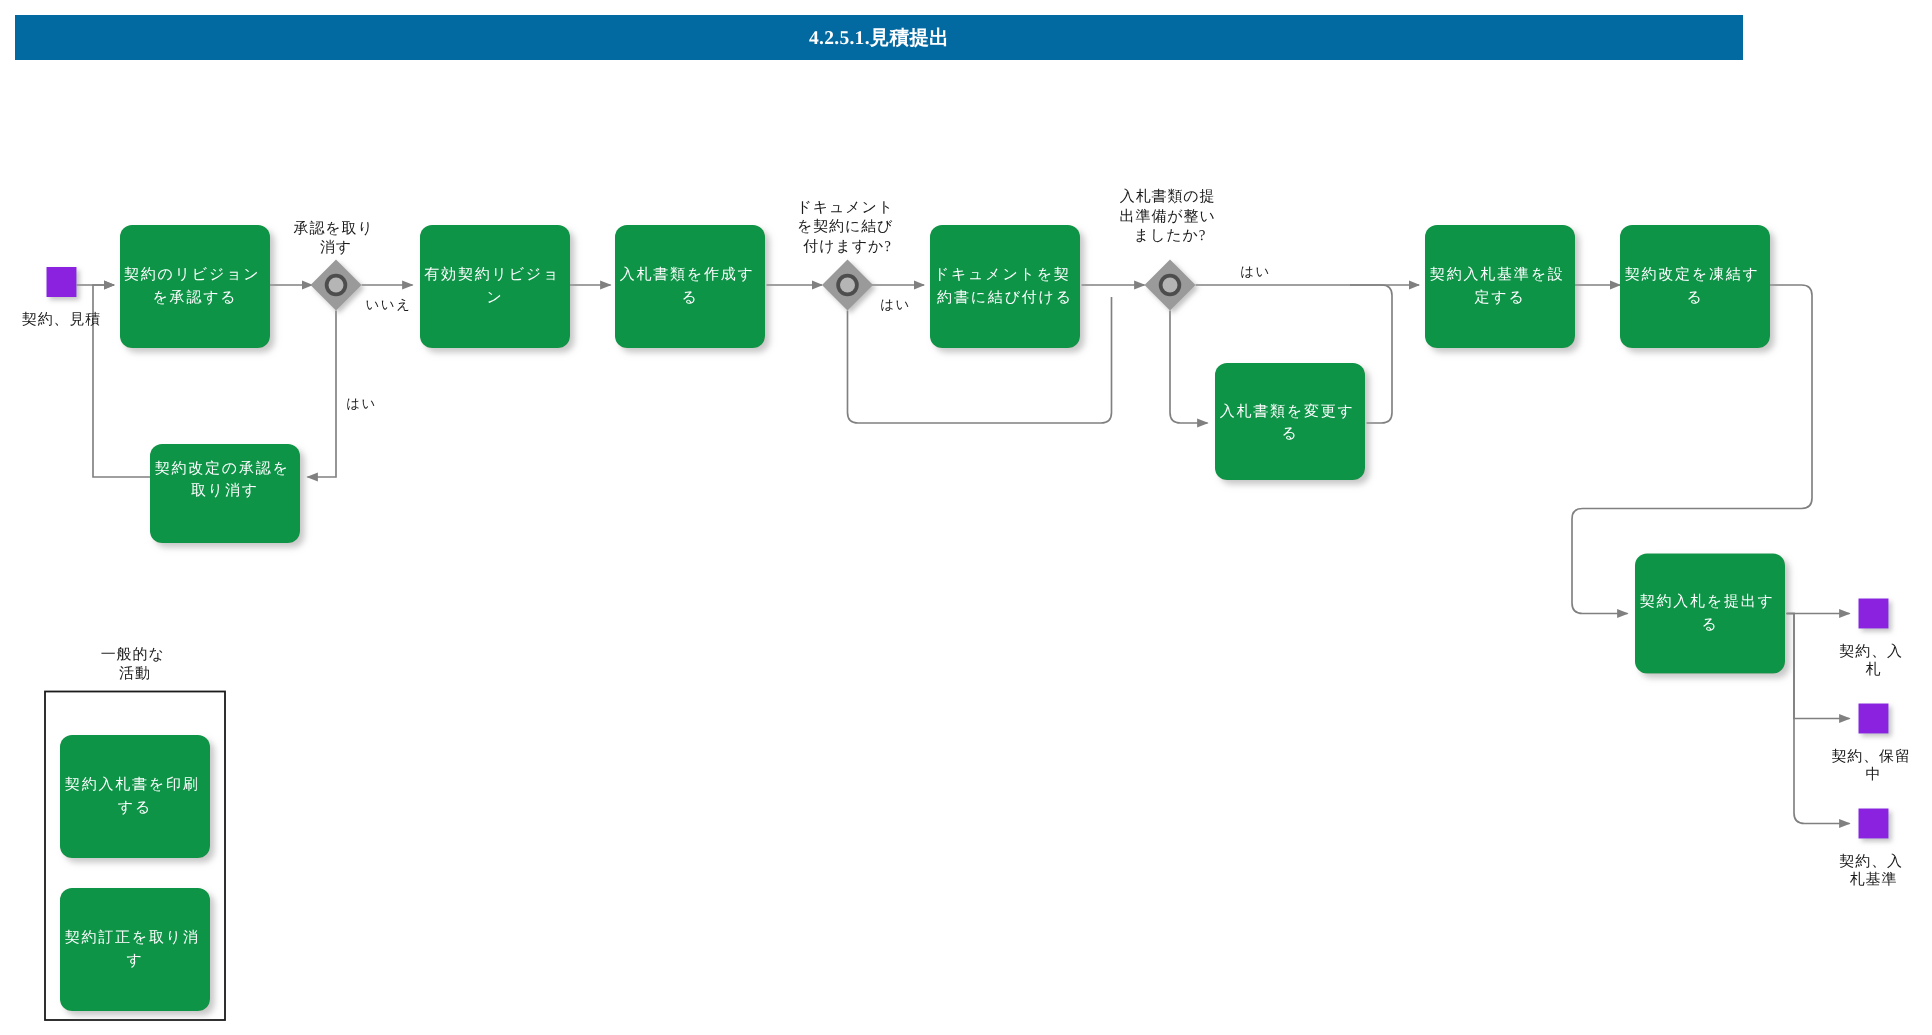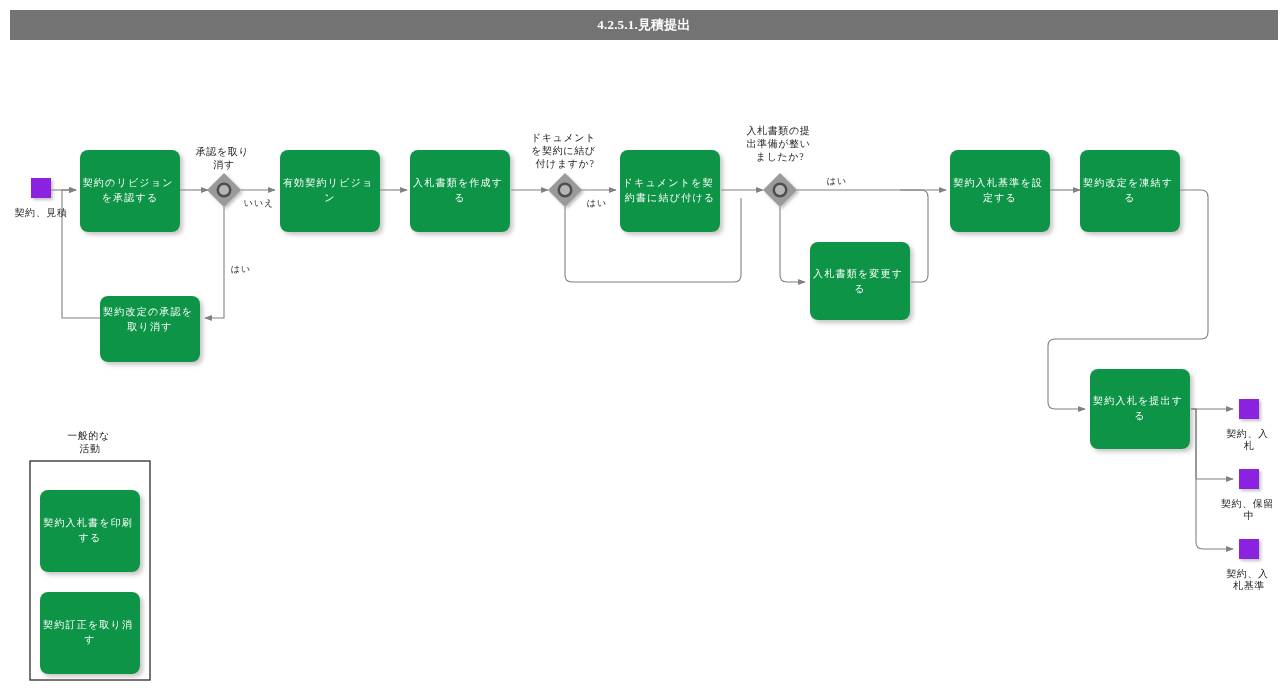--- a/index.html
+++ b/index.html
@@ -12,23 +12,23 @@
     position: relative;
     width: 1288px;
     height: 690px;
     background: #ffffff;
     overflow: hidden;
   }
   #title-bar {
     position: absolute;
     left: 10px;
     top: 10px;
-    width: 1268px;
+    width: 1152px;
     height: 30px;
-    background: #737373;
+    background: #0369a1;
     display: flex;
     align-items: center;
     justify-content: center;
   }
   #title-text {
     color: #ffffff;
     font-family: "Liberation Serif", "DejaVu Serif", serif;
     font-size: 13px;
     font-weight: bold;
     letter-spacing: 0.2px;

